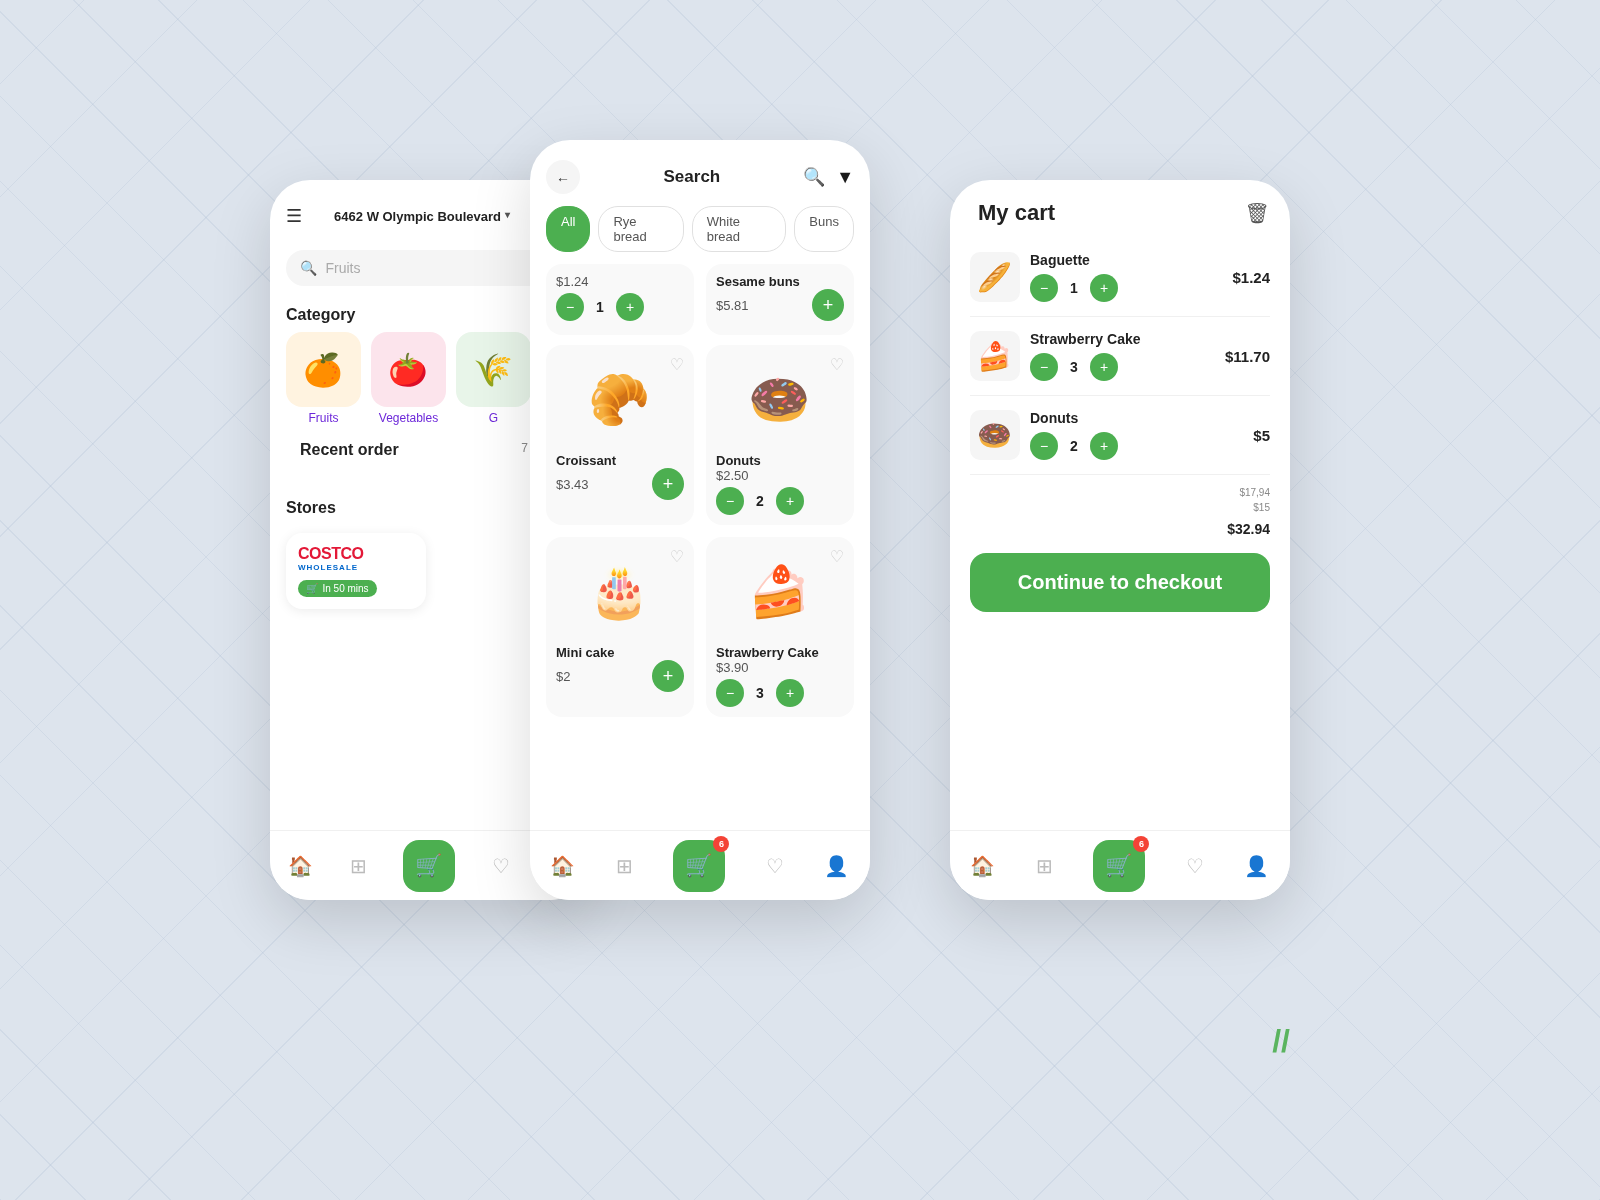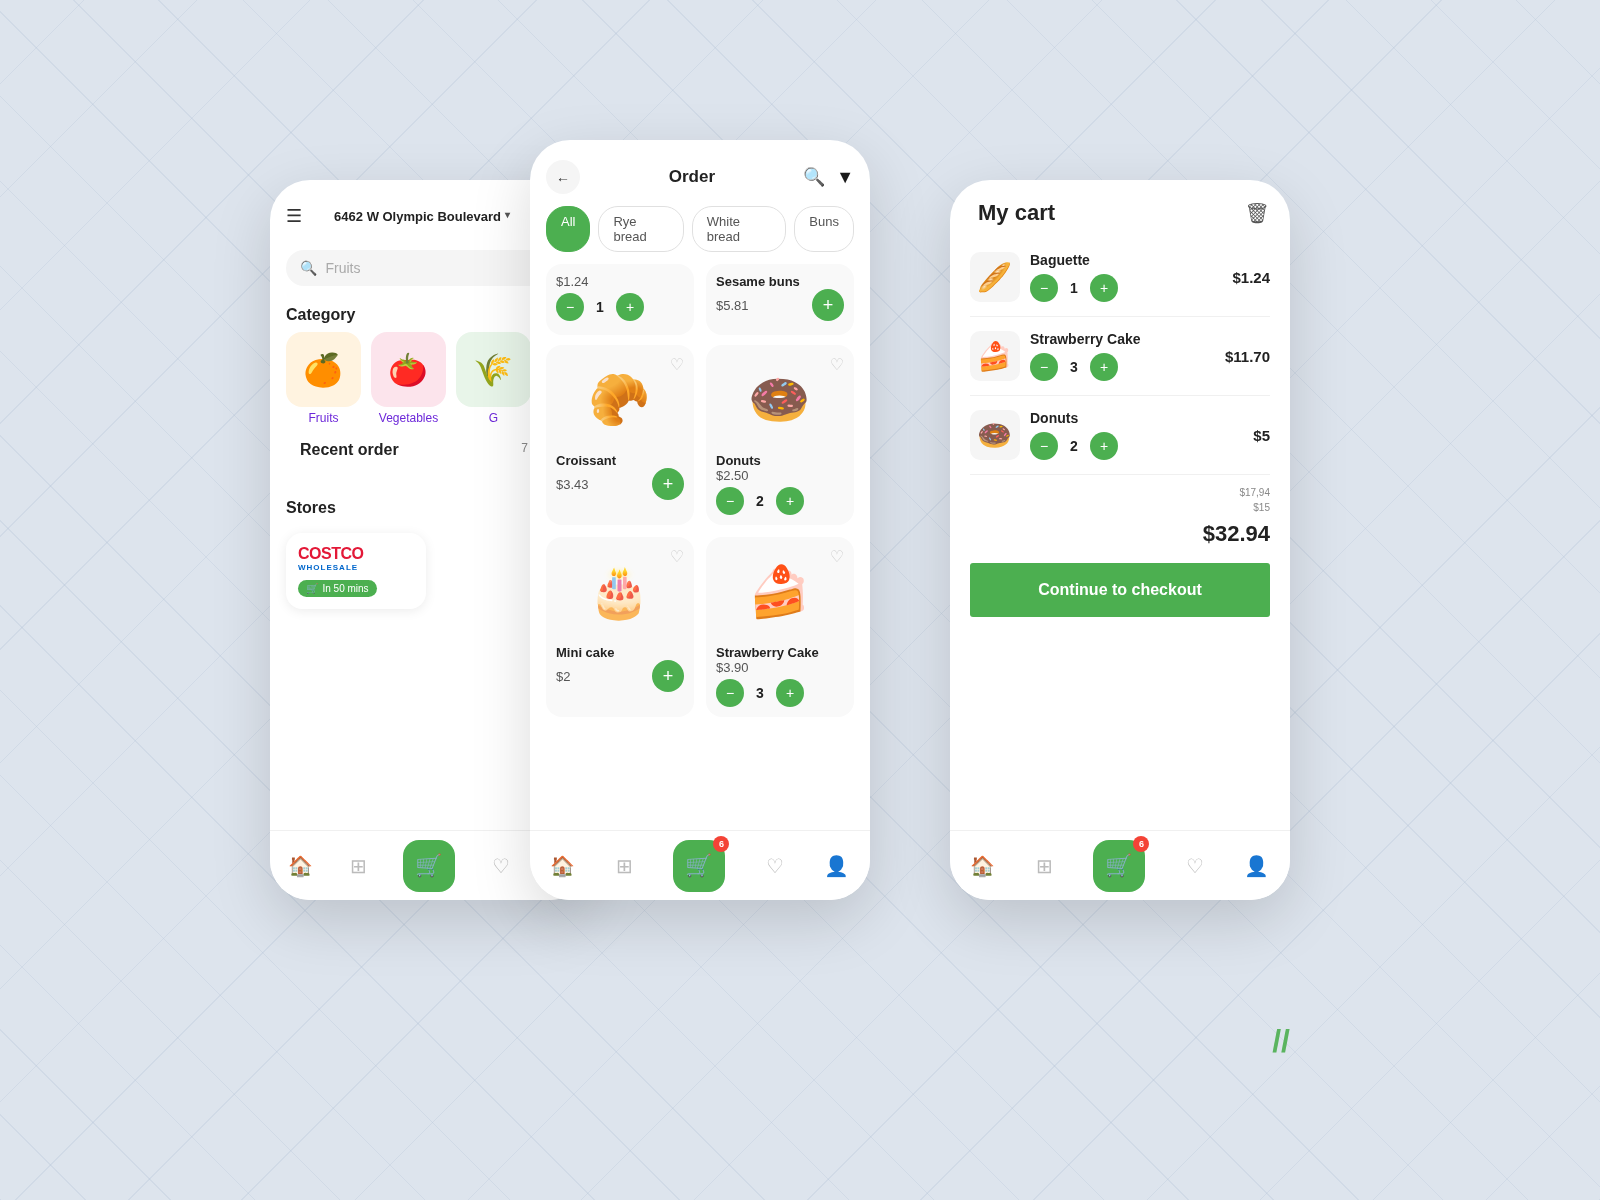--- a/index.html
+++ b/index.html
@@ -395,30 +395,30 @@
     .summary-value {
       font-size: 10px;
       color: #888;
     }
     .summary-value.discount { color: #888; }
     .total-row {
       display: flex;
       justify-content: flex-end;
       margin: 8px 0 16px;
     }
-    .total-value { font-size: 22px; font-weight: 700; color: #222; }
+    .total-value { font-size: 14px; font-weight: 700; color: #222; }
 
     .checkout-btn {
       background: #4caf50;
       color: white;
       border: none;
-      border-radius: 3px;
+      border-radius: 16px;
       padding: 18px;
       width: 100%;
-      font-size: 16px;
+      font-size: 20px;
       font-weight: 600;
       cursor: pointer;
       text-align: center;
     }
 
     
     .brand-mark {
       position: absolute;
       bottom: 40px;
       right: 60px;
@@ -490,21 +490,21 @@
         🛒
       </div>
       <div class="nav-item">♡</div>
       <div class="nav-item">👤</div>
     </div>
   </div>
 
   <div class="phone phone-middle">
     <div class="m-header">
       <div class="back-btn">←</div>
-      <span class="bakery-title">Order</span>
+      <span class="bakery-title">Search</span>
       <div class="header-icons">
         <span class="header-icon">🔍</span>
         <span class="filter-icon">▼</span>
       </div>
     </div>
 
     <div class="filter-tabs">
       <div class="filter-tab active">All</div>
       <div class="filter-tab">Rye bread</div>
       <div class="filter-tab">White bread</div>

